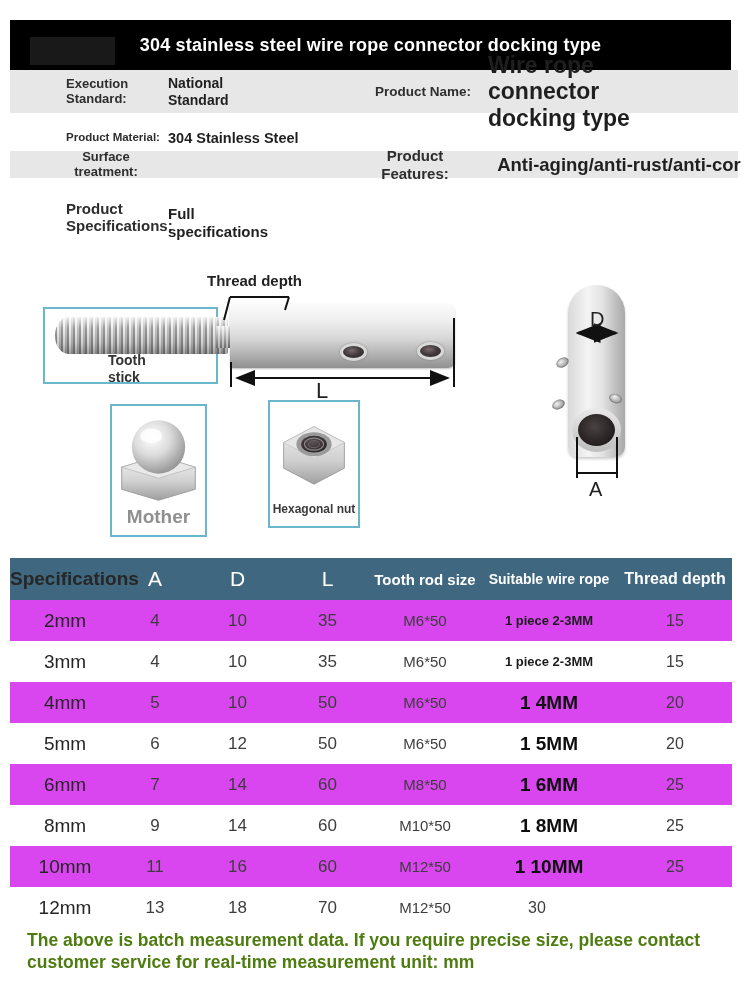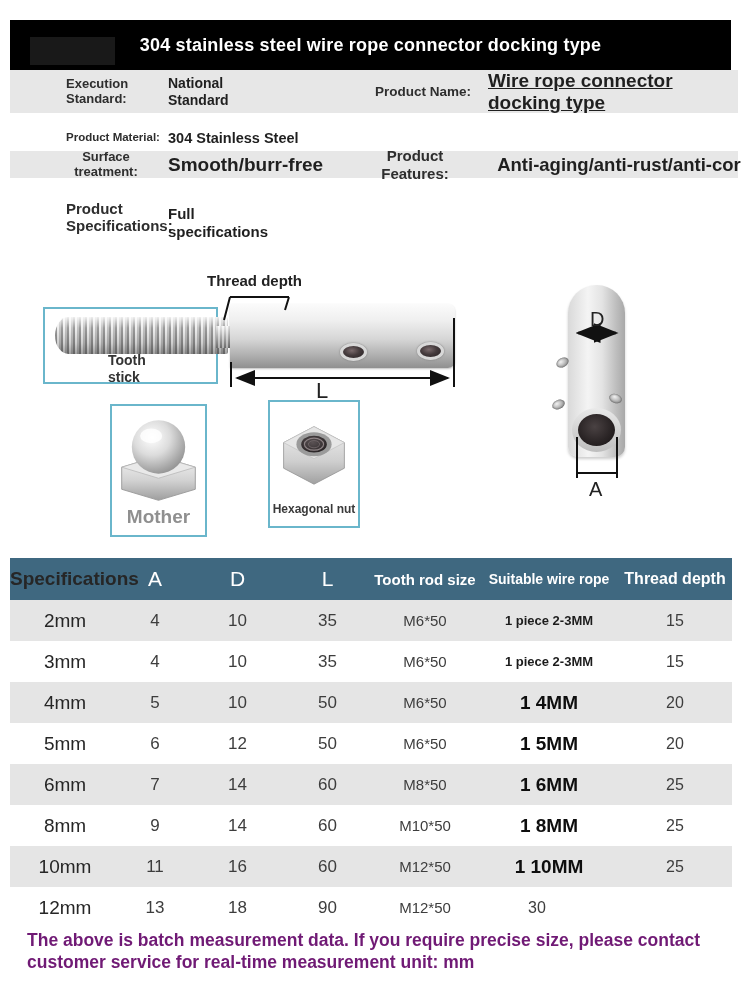--- a/index.html
+++ b/index.html
@@ -53,63 +53,62 @@
   .bump { position:absolute; width:13px; height:9px; border-radius:50%;
          background:radial-gradient(ellipse at 40% 35%, #f2f2f2, #8f8f8f 80%); box-shadow:inset 0 0 2px #444; }
   .photo-box { position:absolute; border:2px solid #6ab6cb; background:#fff; }
   .dlabel { position:absolute; color:#222; font-weight:700; }
   .serif-dim { font-family:"Liberation Sans", sans-serif; font-weight:400; }
 
   
   .spec-table { position:absolute; left:10px; top:558px; width:722px; }
   .thead { display:flex; height:42px; align-items:center; background:#3f6880; }
   .trow { display:flex; height:41px; align-items:center; background:#ffffff; }
-  .trow.alt { background:#e5e5e5; }
+  .trow.alt { background:#d946ef; }
   .tcell { text-align:center; color:#3d3d3d; font-size:17px; }
   .c0 { width:110px; } .c1 { width:70px; } .c2 { width:95px; } .c3 { width:85px; }
   .c4 { width:110px; } .c5 { width:138px; } .c6 { width:114px; }
   .th { color:#fff; }
   .th.c0 { font-size:10px; font-weight:700; }
   .th.c1, .th.c2, .th.c3 { font-size:21px; font-weight:400; }
   .th.c4 { font-size:16px; font-weight:700; }
   .th.c5 { font-size:14px; font-weight:700; }
   .th.c6 { font-size:16px; font-weight:700; }
   .tcell.c0 { font-size:19px; color:#262626; }
   .tcell.c4 { font-size:15px; }
   .tcell.c6 { font-size:16px; }
   .rope-small { font-size:13px !important; font-weight:700; color:#1c1c1c; }
   .rope-big { font-size:19px !important; font-weight:700; color:#0e0e0e; }
 
   
-  .note { position:absolute; left:27px; top:929px; width:705px; color:#701a75;
+  .note { position:absolute; left:27px; top:929px; width:705px; color:#4d7c0f;
           font-size:17.5px; font-weight:700; line-height:1.28; }
 </style>
 </head>
 <body>
 
 <div class="page">
 
   <div class="banner">
     <div class="banner-wm"></div>
     <span class="banner-title">304 stainless steel wire rope connector docking type</span>
   </div>
 
   <div class="info-row gray" style="top:70px; height:43px;">
     <span class="ilabel pos-l1" style="font-size:13px; width:86px;">Execution Standard:</span>
     <span class="ivalue pos-v1" style="font-size:14px; width:92px; font-weight:600;">National Standard</span>
     <span class="ilabel pos-l2" style="font-size:13.5px; white-space:nowrap; font-weight:700;">Product Name:</span>
-    <span class="ivalue pos-v2" style="font-size:19px; width:195px;text-decoration:underline;">Wire rope connector docking type</span>
+    <span class="ivalue pos-v2" style="font-size:23px; width:195px;">Wire rope connector docking type</span>
   </div>
   <div class="info-row" style="top:113px; height:50px;">
     <span class="ilabel pos-l1" style="font-size:11.5px; white-space:nowrap; font-weight:700;">Product Material:</span>
     <span class="ivalue pos-v1" style="font-size:14.5px; white-space:nowrap;">304 Stainless Steel</span>
   </div>
   <div class="info-row gray" style="top:151px; height:27px;text-align:center;">
     <span class="ilabel pos-l1" style="font-size:13px; width:80px;">Surface treatment:</span>
-    <span class="ivalue pos-v1" style="font-size:19px; white-space:nowrap;">Smooth/burr-free</span>
     <span class="ilabel pos-l2" style="font-size:15px; width:80px; font-weight:700;">Product Features:</span>
     <span class="ivalue pos-v2" style="font-size:18.5px; width:262px; white-space:nowrap; overflow:hidden;">Anti-aging/anti-rust/anti-cor</span>
   </div>
   <div class="info-row" style="top:192px; height:50px;">
     <span class="ilabel pos-l1" style="font-size:15px; width:112px; font-weight:700;">Product Specifications:</span>
     <span class="ivalue pos-v1" style="font-size:15px; width:110px;margin-top:11px;">Full specifications</span>
   </div>
 
   <div class="diagram">
 
@@ -273,21 +272,21 @@
           <div class="tcell c2">16</div>
           <div class="tcell c3">60</div>
           <div class="tcell c4">M12*50</div>
           <div class="tcell c5 rope-big">1 10MM</div>
           <div class="tcell c6">25</div>
         </div>
         <div class="trow">
           <div class="tcell c0">12mm</div>
           <div class="tcell c1">13</div>
           <div class="tcell c2">18</div>
-          <div class="tcell c3">90</div>
+          <div class="tcell c3">70</div>
           <div class="tcell c4">M12*50</div>
           <div class="tcell c6">30</div>
         </div>
       </div>
   </div>
 
   <div class="note">The above is batch measurement data. If you require precise size, please contact customer service for real-time measurement unit: mm</div>
 
 </div>
 

